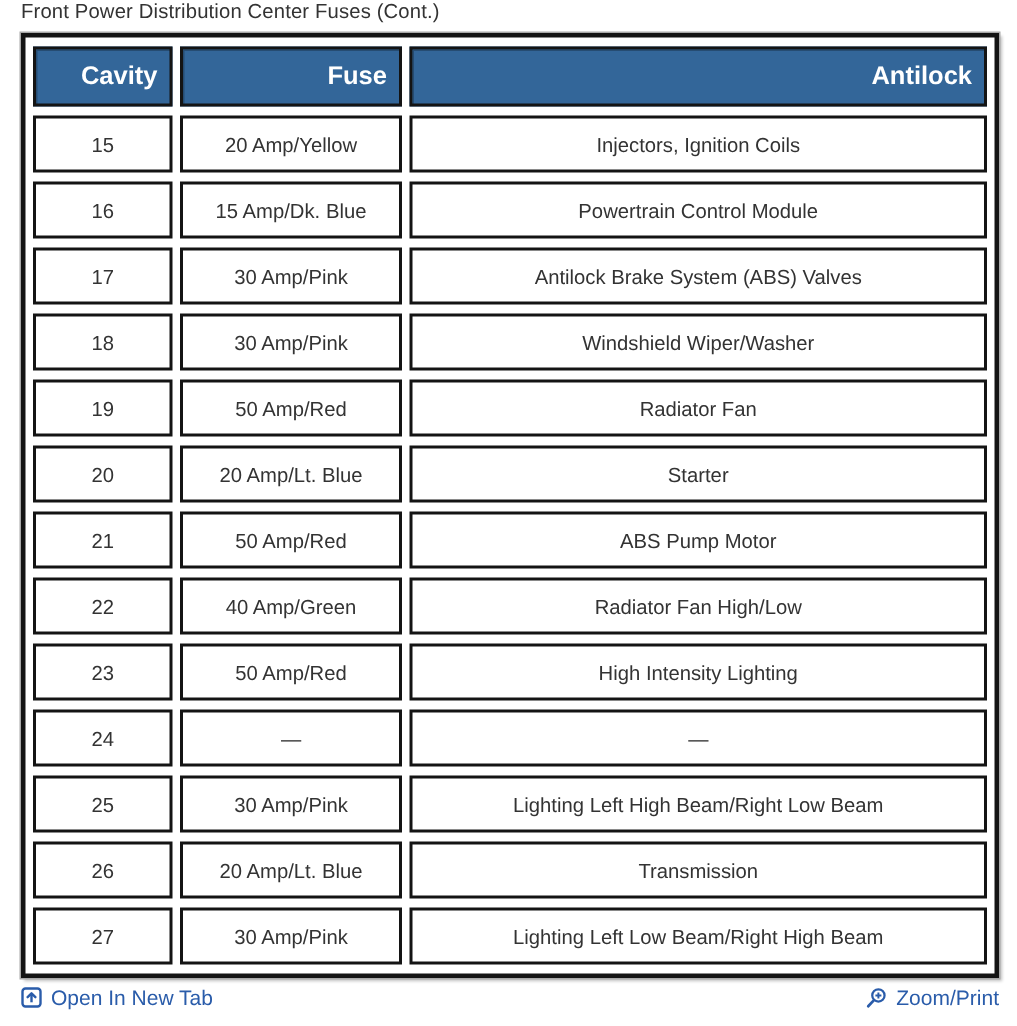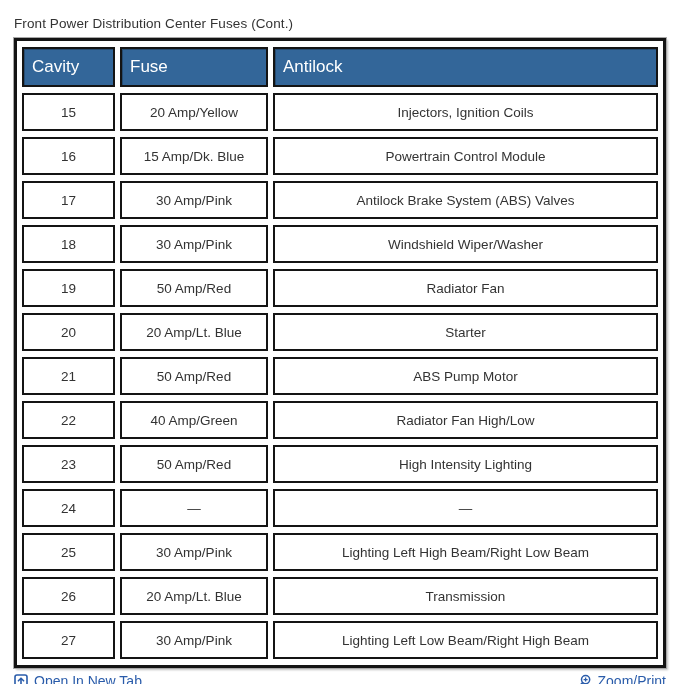--- a/index.html
+++ b/index.html
@@ -4,21 +4,21 @@
 <style>
   * { margin: 0; padding: 0; box-sizing: border-box; }
   html, body {
     width: 678px; height: 684px;
     overflow: hidden;
     background: #ffffff;
     font-family: "Liberation Sans", sans-serif;
   }
   .page {
     width: 678px; height: 684px;
-    padding: 16px 12px 0 14px;
+    padding: 0 12px 0 14px;
     position: relative;
   }
   .doc-title {
     font-size: 13.5px;
     color: #333333;
     margin-bottom: 7px;
     letter-spacing: 0.1px;
   }
   table.fuse-table {
     border-collapse: separate;
@@ -30,22 +30,22 @@
     table-layout: fixed;
   }
   col.c-cavity  { width: 93px; }
   col.c-fuse    { width: 148px; }
   col.c-circuit { width: auto; }
   th.hdr-cell {
     background: #336699;
     color: #ffffff;
     border: 2px solid #141414;
     font-size: 17px;
-    font-weight: normal;
-    text-align: left;
+    font-weight: bold;
+    text-align: right;
     height: 40px;
     padding: 6px 8px;
     box-shadow: inset 1px 1px 0 rgba(0,0,0,0.25);
   }
   td.data-cell {
     background: #ffffff;
     border: 2px solid #141414;
     color: #333333;
     font-size: 13.5px;
     text-align: center;

